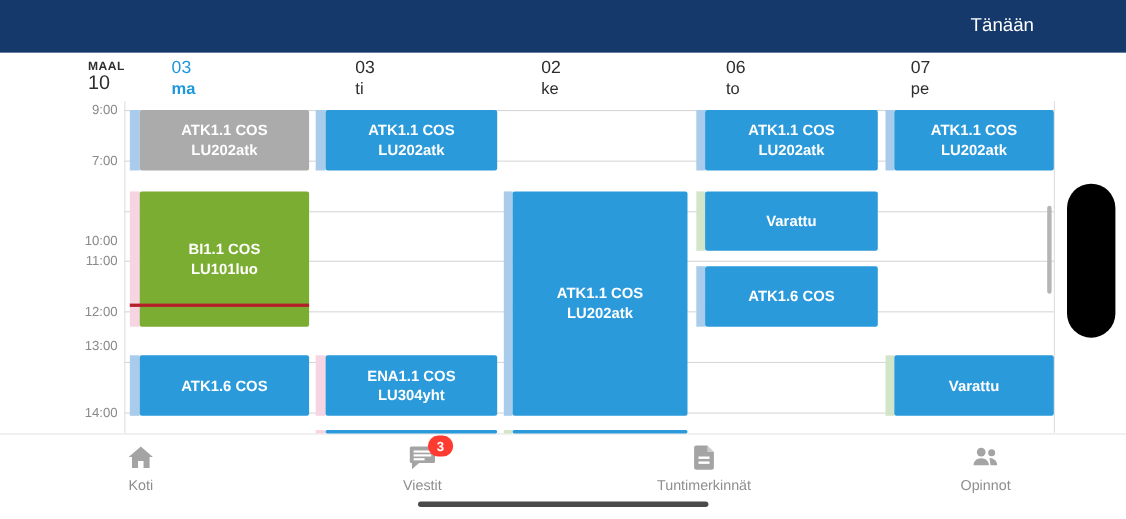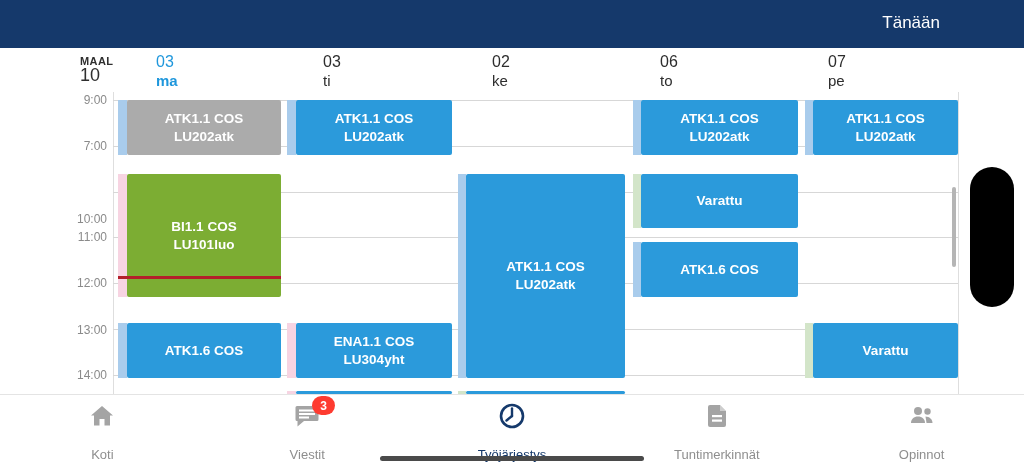--- a/index.html
+++ b/index.html
@@ -28,21 +28,21 @@
             line-height:18px;text-align:center;cursor:pointer;}
   .nowline{position:absolute;z-index:3;height:3px;background:#B3202A;}
   .vscrollbar{position:absolute;z-index:2;width:4px;border-radius:2px;background:#b5b5b5;}
   .privacy-pill{position:absolute;z-index:4;background:#000;border-radius:22px;}
   
   .tabbar{position:absolute;left:0;top:394px;width:1024px;height:78px;background:#fff;
           border-top:1px solid #e4e4e4;display:flex;}
   .tabitem{flex:1;display:flex;flex-direction:column;align-items:center;padding-top:8px;cursor:pointer;color:#8e8e8e;}
   .tabitem .icn{position:relative;width:30px;height:26px;display:flex;align-items:center;justify-content:center;}
   .tabitem .icn svg{fill:#A4A4A4;}
-  .tabitem .lbl{font-size:13px;margin-top:18px;}
+  .tabitem .lbl{font-size:13px;margin-top:4px;}
   .tabitem.active{color:#15396B;}
   .tabitem.active .lbl{font-weight:500;}
   .badge{position:absolute;top:-7px;right:-13px;min-width:19px;height:19px;border-radius:10px;
          background:#FE3B30;color:#fff;font-size:12px;font-weight:700;display:flex;
          align-items:center;justify-content:center;padding:0 2px;}
   .home-indicator{position:absolute;left:380px;top:456px;width:264px;height:5px;border-radius:3px;background:#4a4a4a;}
 </style>
 </head>
 <body>
 
@@ -90,21 +90,21 @@
       <div class="timelabel" style="top: 93px;">9:00</div>
       <div class="gridline" style="left: 113px; width: 845px; top: 145.83px;"></div>
       <div class="timelabel" style="top: 138.83px;">7:00</div>
       <div class="gridline" style="left: 113px; width: 845px; top: 191.66px;"></div>
       <div class="timelabel" style="top: 184px; margin-top: 28px;">10:00</div>
       <div class="gridline" style="left: 113px; width: 845px; top: 237.49px;"></div>
       <div class="timelabel" style="top: 230.49px;">11:00</div>
       <div class="gridline" style="left: 113px; width: 845px; top: 283.32px;"></div>
       <div class="timelabel" style="top: 276.32px;">12:00</div>
       <div class="gridline" style="left: 113px; width: 845px; top: 329.15px;"></div>
-      <div class="timelabel" style="top: 323px; text-align: right;">13:00</div>
+      <div class="timelabel" style="top: 307px; text-align: right;">13:00</div>
       <div class="gridline" style="left: 113px; width: 845px; top: 374.98px;"></div>
       <div class="timelabel" style="top: 367.98px;">14:00</div>
       <div class="ev-strip" style="left: 118px; width: 9px; top: 100px; height: 55px; background: rgb(169, 204, 236);"></div>
       <div class="ev-block" style="left: 127px; width: 154px; top: 100px; height: 55px; background: rgb(171, 171, 171);">
         <div>ATK1.1 COS</div>
         <div>LU202atk</div>
       </div>
       <div class="ev-strip" style="left: 118px; width: 9px; top: 174px; height: 123px; background: rgb(247, 212, 226);"></div>
       <div class="ev-block" style="left: 127px; width: 154px; top: 174px; height: 123px; background: rgb(124, 173, 51);">
         <div>BI1.1 COS</div>
@@ -172,30 +172,20 @@
         <svg width="24" height="22" viewBox="0 0 24 22">
             <path d="M2 1h20a1.5 1.5 0 0 1 1.5 1.5v12A1.5 1.5 0 0 1 22 16H9l-6.5 5.5V16H2A1.5 1.5 0 0 1 .5 14.5v-12A1.5 1.5 0 0 1 2 1z"></path>
             <rect x="4" y="4.5" width="16" height="2" fill="#fff"></rect>
             <rect x="4" y="8" width="16" height="2" fill="#fff"></rect>
             <rect x="4" y="11.5" width="10" height="2" fill="#fff"></rect>
           </svg>
         <div class="badge">3</div>
       </div>
       <div class="lbl">Viestit</div>
     </div>
-    <div class="tabitem active">
-      <div class="icn">
-        <svg width="26" height="26" viewBox="0 0 26 26">
-            <circle cx="13" cy="13" r="11" fill="none" stroke="#15396B" stroke-width="2.6"></circle>
-            <line x1="13" y1="13" x2="13" y2="5.5" stroke="#15396B" stroke-width="2.4" stroke-linecap="round"></line>
-            <line x1="13" y1="13" x2="7.5" y2="17.5" stroke="#15396B" stroke-width="2.4" stroke-linecap="round"></line>
-          </svg>
-      </div>
-      <div class="lbl">Työjärjestys</div>
-    </div>
     <div class="tabitem">
       <div class="icn">
         <svg width="20" height="24" viewBox="0 0 20 24">
             <path d="M3 1h10l6 6v14a2 2 0 0 1-2 2H3a2 2 0 0 1-2-2V3a2 2 0 0 1 2-2z"></path>
             <path d="M13 1l6 6h-6z" fill="#fff" opacity="0.45"></path>
             <rect x="5" y="11" width="10" height="2.2" fill="#fff"></rect>
             <rect x="5" y="15.5" width="10" height="2.2" fill="#fff"></rect>
           </svg>
       </div>
       <div class="lbl">Tuntimerkinnät</div>

